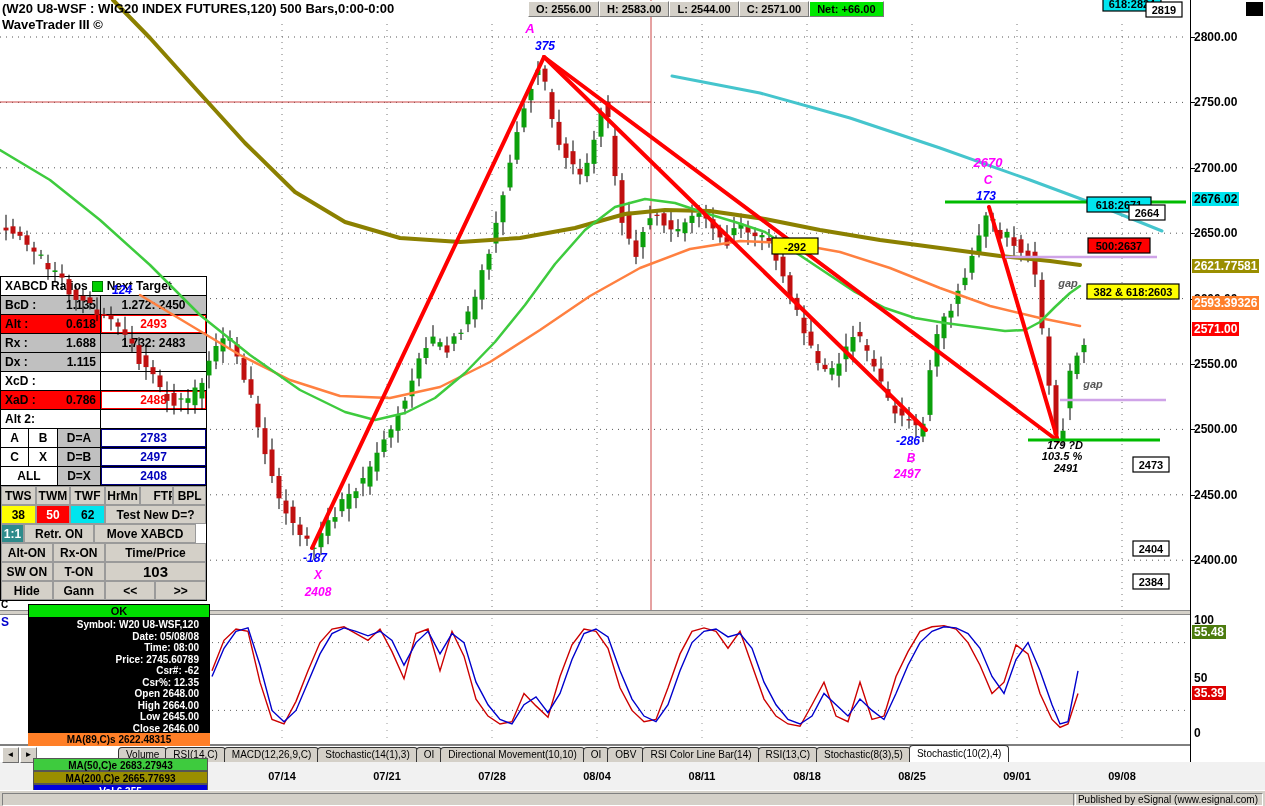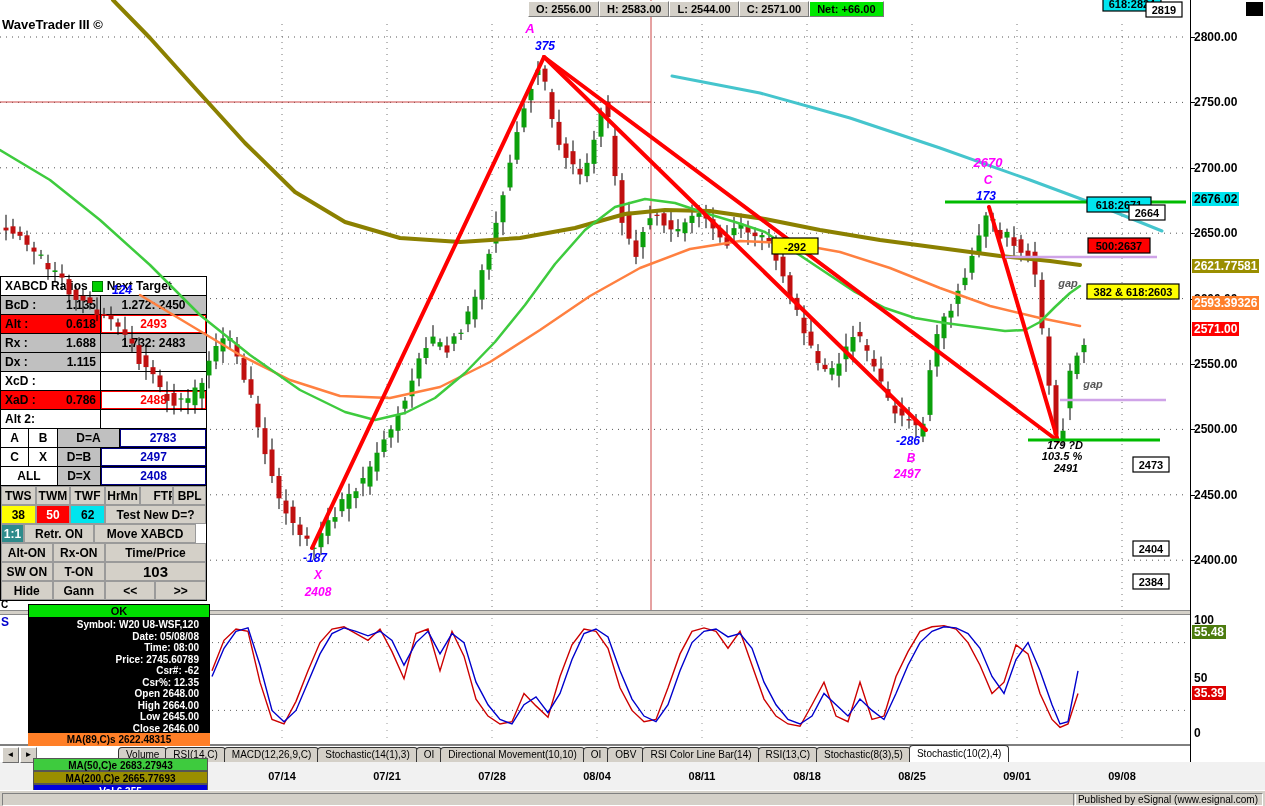--- a/index.html
+++ b/index.html
@@ -81,20 +81,21 @@
   #cornerbox{left:1246px;top:2px;width:17px;height:14px;background:#000;z-index:16;}
   .edgeletter{z-index:23;font-weight:bold;}
   svg{position:absolute;left:0;top:0;}
   #gridsvg{z-index:5;}
   #chartsvg{z-index:12;}
 </style>
 </head>
 <body>
 
 <div id="root">
+  <div class="abs" id="title1">(W20 U8-WSF : WIG20 INDEX FUTURES,120) 500 Bars,0:00-0:00</div>
   <div class="abs" id="title2">WaveTrader III ©</div>
   <div class="abs" id="quotebar">
       <div class="qcell">O: 2556.00</div>
       <div class="qcell">H: 2583.00</div>
       <div class="qcell">L: 2544.00</div>
       <div class="qcell">C: 2571.00</div>
       <div class="qcell qnet">Net: +66.00</div>
     </div>
 
   <svg id="gridsvg" width="1190" height="762">
@@ -180,21 +181,21 @@
       <div class="xrow">
         <div class="xcell lab white">
           <span>Alt 2:</span>
           <span></span>
         </div>
         <div class="xcell val white "></div>
       </div>
       <div class="xrow">
         <div class="xcell mcell white" style="width: 28px;">A</div>
         <div class="xcell mcell white" style="width: 29px;">B</div>
-        <div class="xcell mcell gray" style="width: 62px;">D=A</div>
+        <div class="xcell mcell gray" style="width: 43px;">D=A</div>
         <div class="xcell val white bluetext bblue">2783</div>
       </div>
       <div class="xrow">
         <div class="xcell mcell white" style="width: 28px;">C</div>
         <div class="xcell mcell white" style="width: 29px;">X</div>
         <div class="xcell mcell gray" style="width: 43px;">D=B</div>
         <div class="xcell val white bluetext bblue">2497</div>
       </div>
       <div class="xrow">
         <div class="xcell mcell white" style="width: 57px; justify-content: center;">ALL</div>

